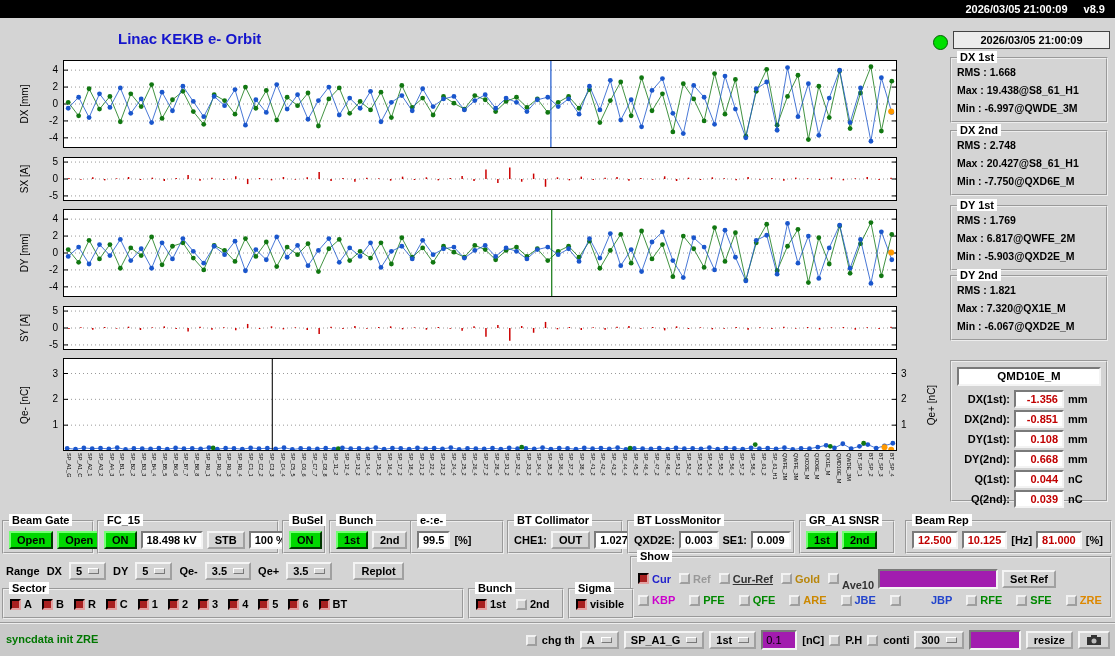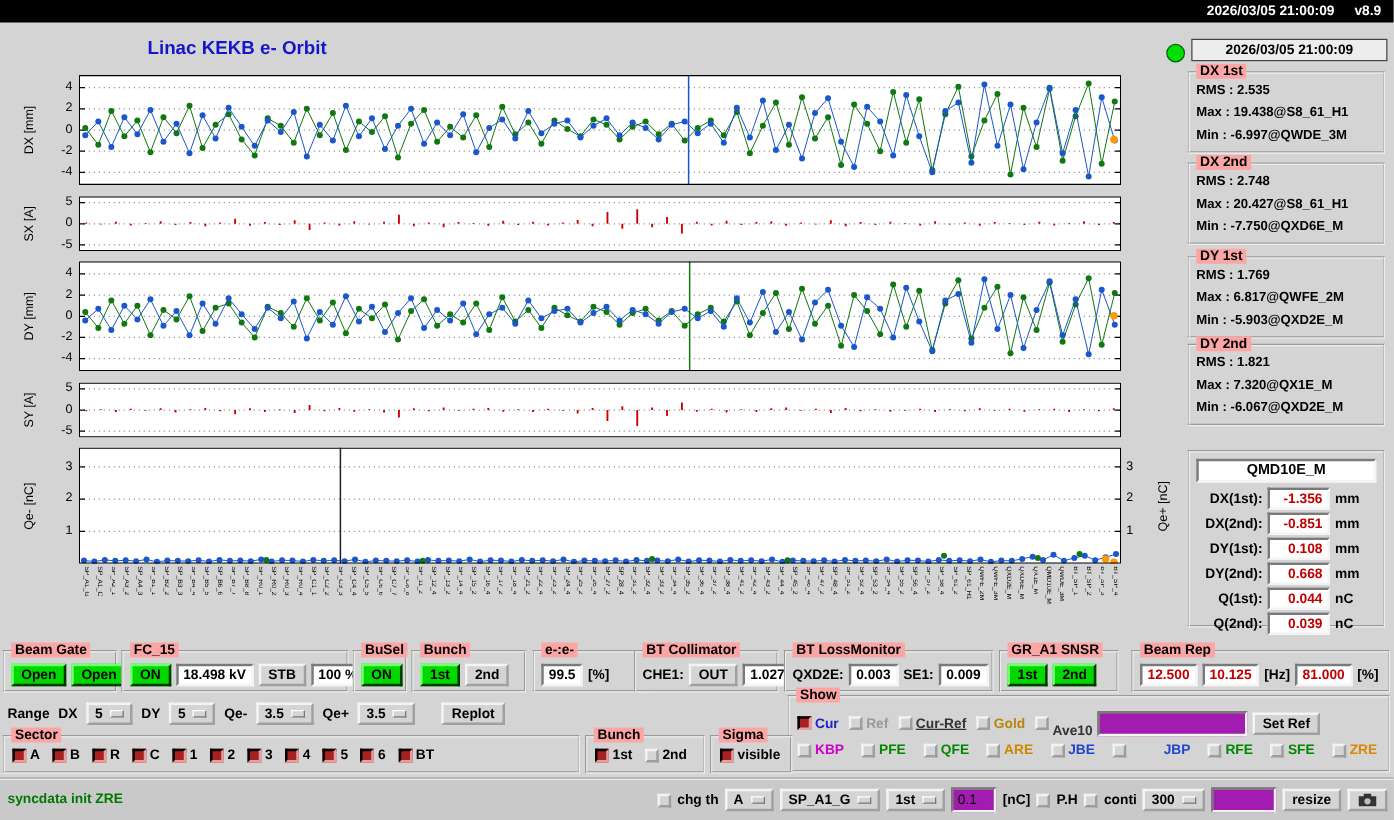--- a/index.html
+++ b/index.html
@@ -7,21 +7,21 @@
        font-family:"Liberation Sans",sans-serif;font-size:11px;color:#000;overflow:hidden}
   #topbar{position:absolute;left:0;top:0;width:1115px;height:18px;background:#000;color:#fff;
           display:flex;justify-content:flex-end;align-items:center;gap:16px;padding-right:10px;
           box-sizing:border-box;font-weight:bold;font-size:11px}
   #main-title{position:absolute;left:118px;top:30px;color:#1515cc;font-weight:bold;font-size:15px}
   #led{position:absolute;left:933px;top:35px;width:13px;height:13px;border-radius:50%;
        background:#00e000;border:1px solid #066006}
   #stampbox{position:absolute;left:953px;top:31px;width:155px;height:16px;background:#ededed;
             border:1px solid #444;font-weight:bold;text-align:center;line-height:16px;font-size:11px}
   .gbox{position:absolute;border:2px groove #ededed;box-sizing:border-box;background:#d4d4d4}
-  .gtitle{position:absolute;top:-8px;left:5px;background:#fca5a5;padding:0 3px;
+  .gtitle{position:absolute;top:-8px;left:5px;background:#ffffff;padding:0 3px;
           font-weight:bold;font-size:11px;line-height:12px;white-space:nowrap}
   .grow{position:absolute;left:5px;top:9px;display:flex;gap:4px;align-items:center;white-space:nowrap}
   .btn{display:inline-flex;align-items:center;justify-content:center;height:18px;padding:0 6px;
        background:#d4d4d4;border:2px outset #f4f4f4;font-weight:bold;font-size:11px;box-sizing:border-box;
        white-space:nowrap;cursor:default}
   .btn.green{background:#00d800;border-color:#72ff72 #008a00 #008a00 #72ff72}
   .field{display:inline-flex;align-items:center;height:18px;padding:0 4px;background:#fff;
          border:2px solid;border-color:#7a7a7a #f4f4f4 #f4f4f4 #7a7a7a;font-weight:bold;font-size:11px;
          box-sizing:border-box;white-space:nowrap}
   .red{color:#c00000}
@@ -824,21 +824,21 @@
     <span class="xlab" style="left: 877.962px;">BT_SP_3</span>
     <span class="xlab" style="left: 888.654px;">BT_SP_4</span>
   </div>
 
 <div id="main-title">Linac KEKB e- Orbit</div>
 <div id="led"></div>
 <div id="stampbox">2026/03/05 21:00:09</div>
 
 <div class="gbox statbox" style="top:57px">
   <span class="gtitle">DX 1st</span>
-  <div class="srow">RMS : 2.535</div>
+  <div class="srow">RMS : 1.668</div>
   <div class="srow">Max : 19.438@S8_61_H1</div>
   <div class="srow">Min : -6.997@QWDE_3M</div>
 </div>
 <div class="gbox statbox" style="top:130px">
   <span class="gtitle">DX 2nd</span>
   <div class="srow">RMS : 2.748</div>
   <div class="srow">Max : 20.427@S8_61_H1</div>
   <div class="srow">Min : -7.750@QXD6E_M</div>
 </div>
 <div class="gbox statbox" style="top:205px">
@@ -910,21 +910,21 @@
     <span class="btn green">ON</span>
   </div>
 </div>
 <div class="gbox" style="left:329px;top:520px;width:92px;height:34px">
   <span class="gtitle">Bunch</span>
   <div class="grow">
     <span class="btn green">1st</span>
     <span class="btn">2nd</span>
   </div>
 </div>
-<div class="gbox" style="left:426px;top:520px;width:94px;height:34px">
+<div class="gbox" style="left:410px;top:520px;width:94px;height:34px">
   <span class="gtitle">e-:e-</span>
   <div class="grow">
     <span class="field">99.5</span>
     <span class="lab">[%]</span>
   </div>
 </div>
 <div class="gbox" style="left:507px;top:520px;width:116px;height:34px">
   <span class="gtitle">BT Collimator</span>
   <div class="grow">
     <span class="lab">CHE1:</span>

